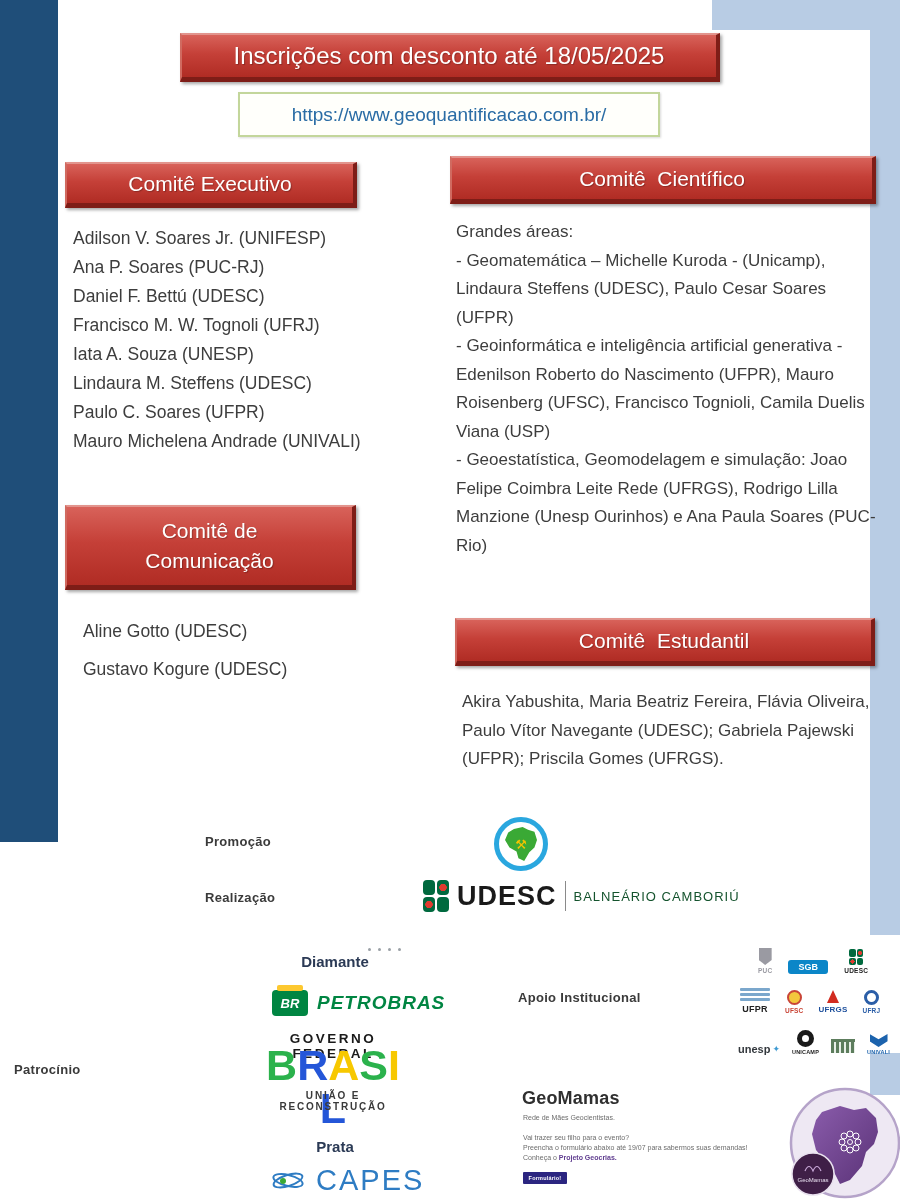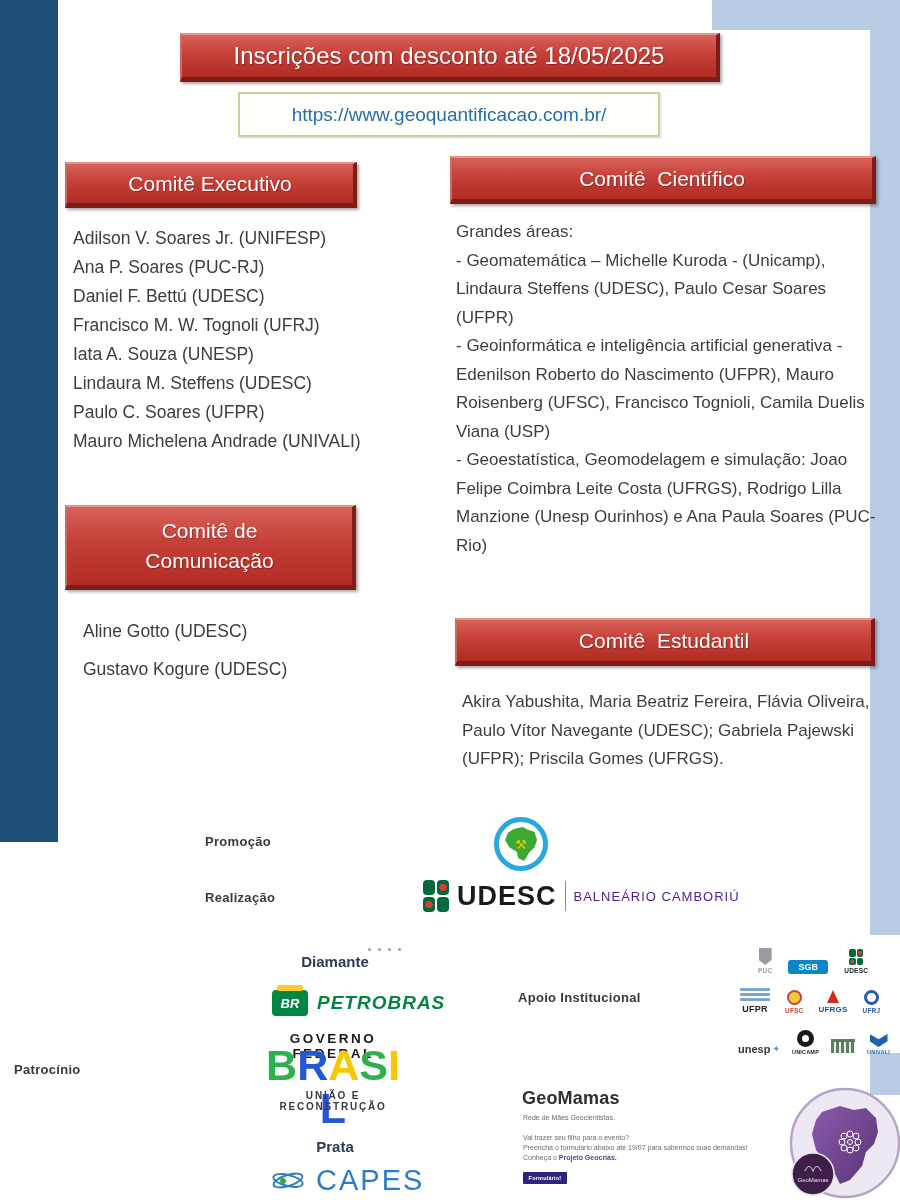--- a/index.html
+++ b/index.html
@@ -50,21 +50,21 @@
   .sbg .map{width:32px;height:34px;background:#3aa935;
     clip-path:polygon(28% 6%,55% 0,72% 8%,92% 14%,100% 38%,92% 60%,76% 74%,60% 100%,42% 92%,36% 72%,14% 60%,0 38%,10% 16%);
     display:flex;align-items:center;justify-content:center;}
   .sbg .hammers{color:#f5c400;font-size:13px;line-height:1;}
   .udesc-lockup{left:423px;top:880px;display:flex;align-items:center;gap:8px;}
   .udesc-ico{width:26px;height:32px;display:grid;grid-template-columns:1fr 1fr;grid-template-rows:1fr 1fr;gap:2px;}
   .udesc-ico i{background:#00693e;border-radius:4px;}
   .udesc-ico i.dot{background:#00693e radial-gradient(circle at 50% 50%,#e03a2f 3.5px,transparent 4px);}
   .udesc-word{font-size:27px;font-weight:bold;color:#1a1a1a;letter-spacing:1px;}
   .udesc-div{width:1px;height:30px;background:#8a8a8a;}
-  .udesc-campus{font-size:13px;color:#4c1d95;letter-spacing:1px;}
+  .udesc-campus{font-size:13px;color:#14532d;letter-spacing:1px;}
   
   .tier{font-weight:bold;font-size:15px;color:#2b3a55;text-align:center;}
   .dots{display:flex;gap:7px;}
   .dots i{width:3px;height:3px;border-radius:50%;background:#9aa0a6;}
   .petrobras{display:flex;align-items:center;gap:9px;}
   .br-box{width:36px;height:26px;background:#008542;border-radius:4px;position:relative;
     display:flex;align-items:center;justify-content:center;}
   .br-box::before{content:"";position:absolute;top:-5px;left:5px;right:5px;height:6px;background:#fdc82f;border-radius:2px;}
   .br-box span{color:#fff;font-weight:bold;font-style:italic;font-size:13px;}
   .petro-word{color:#008542;font-weight:bold;font-style:italic;font-size:19px;letter-spacing:1px;}
@@ -141,21 +141,21 @@
   <div>Mauro Michelena Andrade (UNIVALI)</div>
 </div>
 
 <div class="abs red3d hdr hdr-sci">
   <span>Comitê  Científico</span>
 </div>
 <div class="abs sci-txt">
   <p>Grandes áreas:</p>
   <p>- Geomatemática – Michelle Kuroda - (Unicamp), Lindaura Steffens (UDESC), Paulo Cesar Soares (UFPR)</p>
   <p>- Geoinformática e inteligência artificial generativa - Edenilson Roberto do Nascimento (UFPR), Mauro Roisenberg (UFSC), Francisco Tognioli, Camila Duelis Viana (USP)</p>
-  <p>- Geoestatística, Geomodelagem e simulação: Joao Felipe Coimbra Leite Costa (UFRGS), Rodrigo Lilla Manzione (Unesp Ourinhos) e Ana Paula Soares (PUC-Rio)</p>
+  <p>- Geoestatística, Geomodelagem e simulação: Joao Felipe Coimbra Leite Rede (UFRGS), Rodrigo Lilla Manzione (Unesp Ourinhos) e Ana Paula Soares (PUC-Rio)</p>
 </div>
 
 <div class="abs red3d hdr hdr-comm">
   <span>Comitê de</span>
   <span>Comunicação</span>
 </div>
 <div class="abs txt comm-list">
   <div>Aline Gotto (UDESC)</div>
   <div>Gustavo Kogure (UDESC)</div>
 </div>

